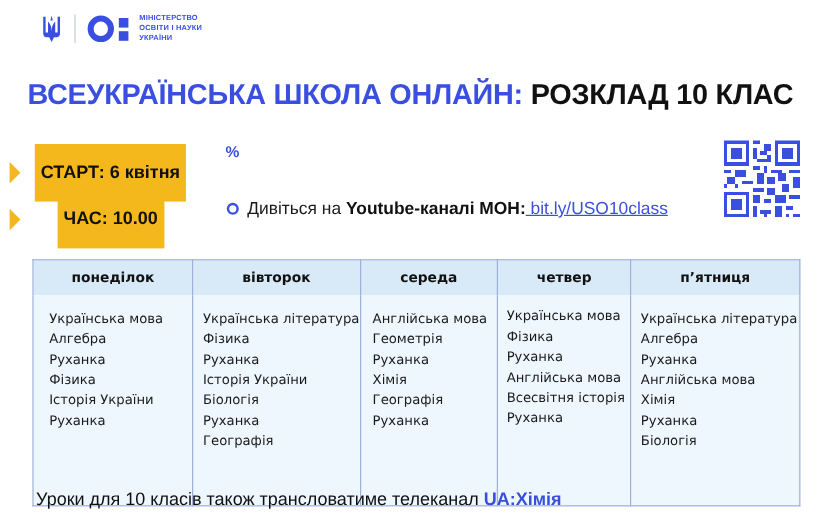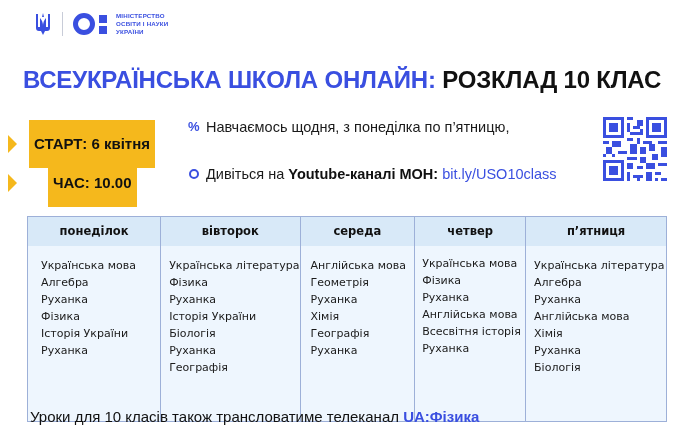--- a/index.html
+++ b/index.html
@@ -24,21 +24,21 @@
   .tag1 { top: 120px; }
   .tag2 { top: 159px; gap: 19px; }
 
   .info { position: absolute; left: 188px; font-family: "Liberation Sans", sans-serif; font-size: 14.5px; color: #1a1a1a; line-height: 18px; }
   .info .ico { position: absolute; left: 0; top: 0; color: #3a4fe0; font-weight: bold; font-size: 13px; }
   .info .txt { margin-left: 18px; }
   .info1 { top: 118px; }
   .info2 { top: 165px; }
   .info2 .ring { position: absolute; left: 1px; top: 4px; width: 10px; height: 10px; border: 2.5px solid #3a4fe0; border-radius: 50%; }
   .info b { font-weight: bold; color: #111; }
-  .info .link { color: #3a4fe0; }
+  .info .link { color: #3a4fe0; text-decoration: underline; }
 
   .qr { position: absolute; left: 603px; top: 117px; width: 64px; height: 64px; }
 
   table.sched { position: absolute; left: 27px; top: 216px; width: 640px; border-collapse: collapse; font-family: "DejaVu Sans", sans-serif; }
   table.sched th { background: #d8e9f8; height: 29px; font-size: 11.5px; font-weight: bold; color: #111; text-align: center; border: 1px solid #9db0d8; border-bottom: none; margin-left: 13px; }
   table.sched td { background: #eef6fe; vertical-align: top; border: 1px solid #9db0d8; border-top: none; padding: 11px 0 0 13px; height: 176px; }
   table.sched td ul { list-style: none; }
   table.sched td li { font-size: 11px; line-height: 17px; color: #1a1a1a; white-space: nowrap; }
   table.sched td:nth-child(1) li { }
 
@@ -73,21 +73,20 @@
   <span class="arrow"></span>
   <span class="label">СТАРТ: 6 квітня</span>
 </div>
 <div class="tag tag2">
   <span class="arrow"></span>
   <span class="label">ЧАС: 10.00</span>
 </div>
 
 <div class="info info1">
   <span class="ico">%</span>
-  <div class="txt">Навчаємось щодня, з понеділка по п’ятницю,</div>
 </div>
 
 <div class="info info2">
   <span class="ring"></span>
   <div class="txt"><span>Дивіться на </span><b>Youtube-каналі МОН:</b><span class="link"> bit.ly/USO10class</span></div>
 </div>
 
 <svg class="qr" viewBox="0 0 21 21" shape-rendering="crispEdges">
   <g fill="#3a4fe0">
     <path d="M0 0h7v7h-7z M1 1v5h5v-5z M2 2h3v3h-3z"></path>
@@ -159,14 +158,14 @@
         <li>Хімія</li>
         <li>Руханка</li>
         <li>Біологія</li>
       </ul>
         </td>
     </tr>
   </tbody>
 </table>
 
 <div class="footer">
-  <span>Уроки для 10 класів також трансловатиме телеканал </span><span class="brand">UA:Фізика</span>
+  <span>Уроки для 10 класів також трансловатиме телеканал </span><span class="brand">UA:Хімія</span>
 </div>
 
 </body></html>

